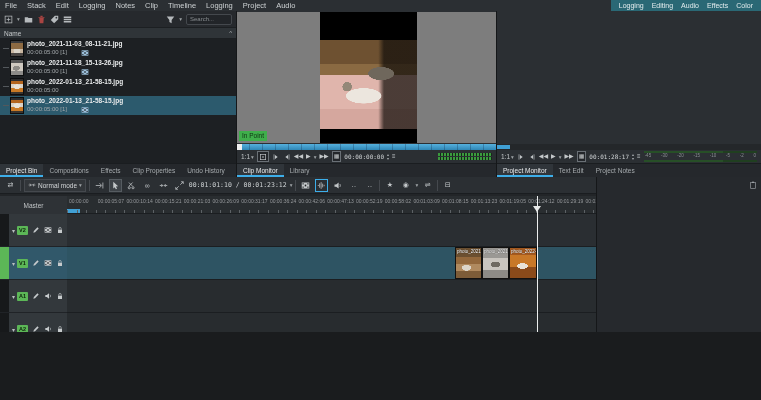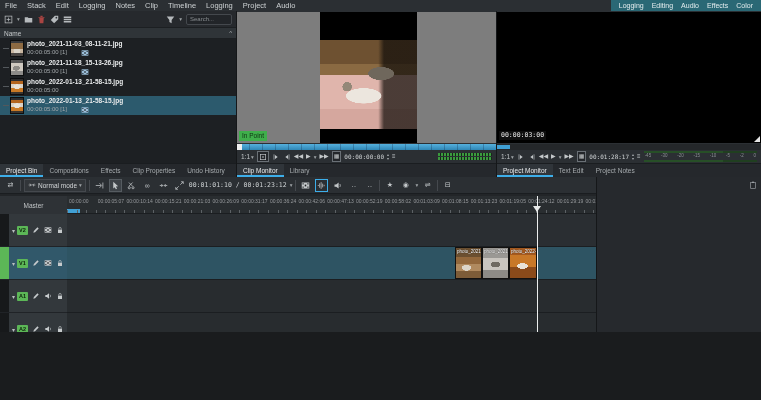--- a/index.html
+++ b/index.html
@@ -402,24 +402,20 @@
           <i></i>
         </span>
     </div>
     <div class="panel-tabs" id="clip-tabs">
         <span class="tab active">Clip Monitor</span>
         <span class="tab">Library</span>
       </div>
   </div>
 
   <div id="project-monitor-panel">
-    <div class="monitor-display" id="proj-display">
-      <span class="mon-tc">00:00:03:00</span>
-      <span class="grip"></span>
-    </div>
     <div class="scrub">
       <span id="proj-zone"></span>
     </div>
     <div class="transport">
       <span class="t-text">
           <span>1:1</span>
           <span class="chev">▾</span>
         </span>
       <span class="t-btn">
           <svg class="ic" viewBox="0 0 12 12" width="8" height="8">

